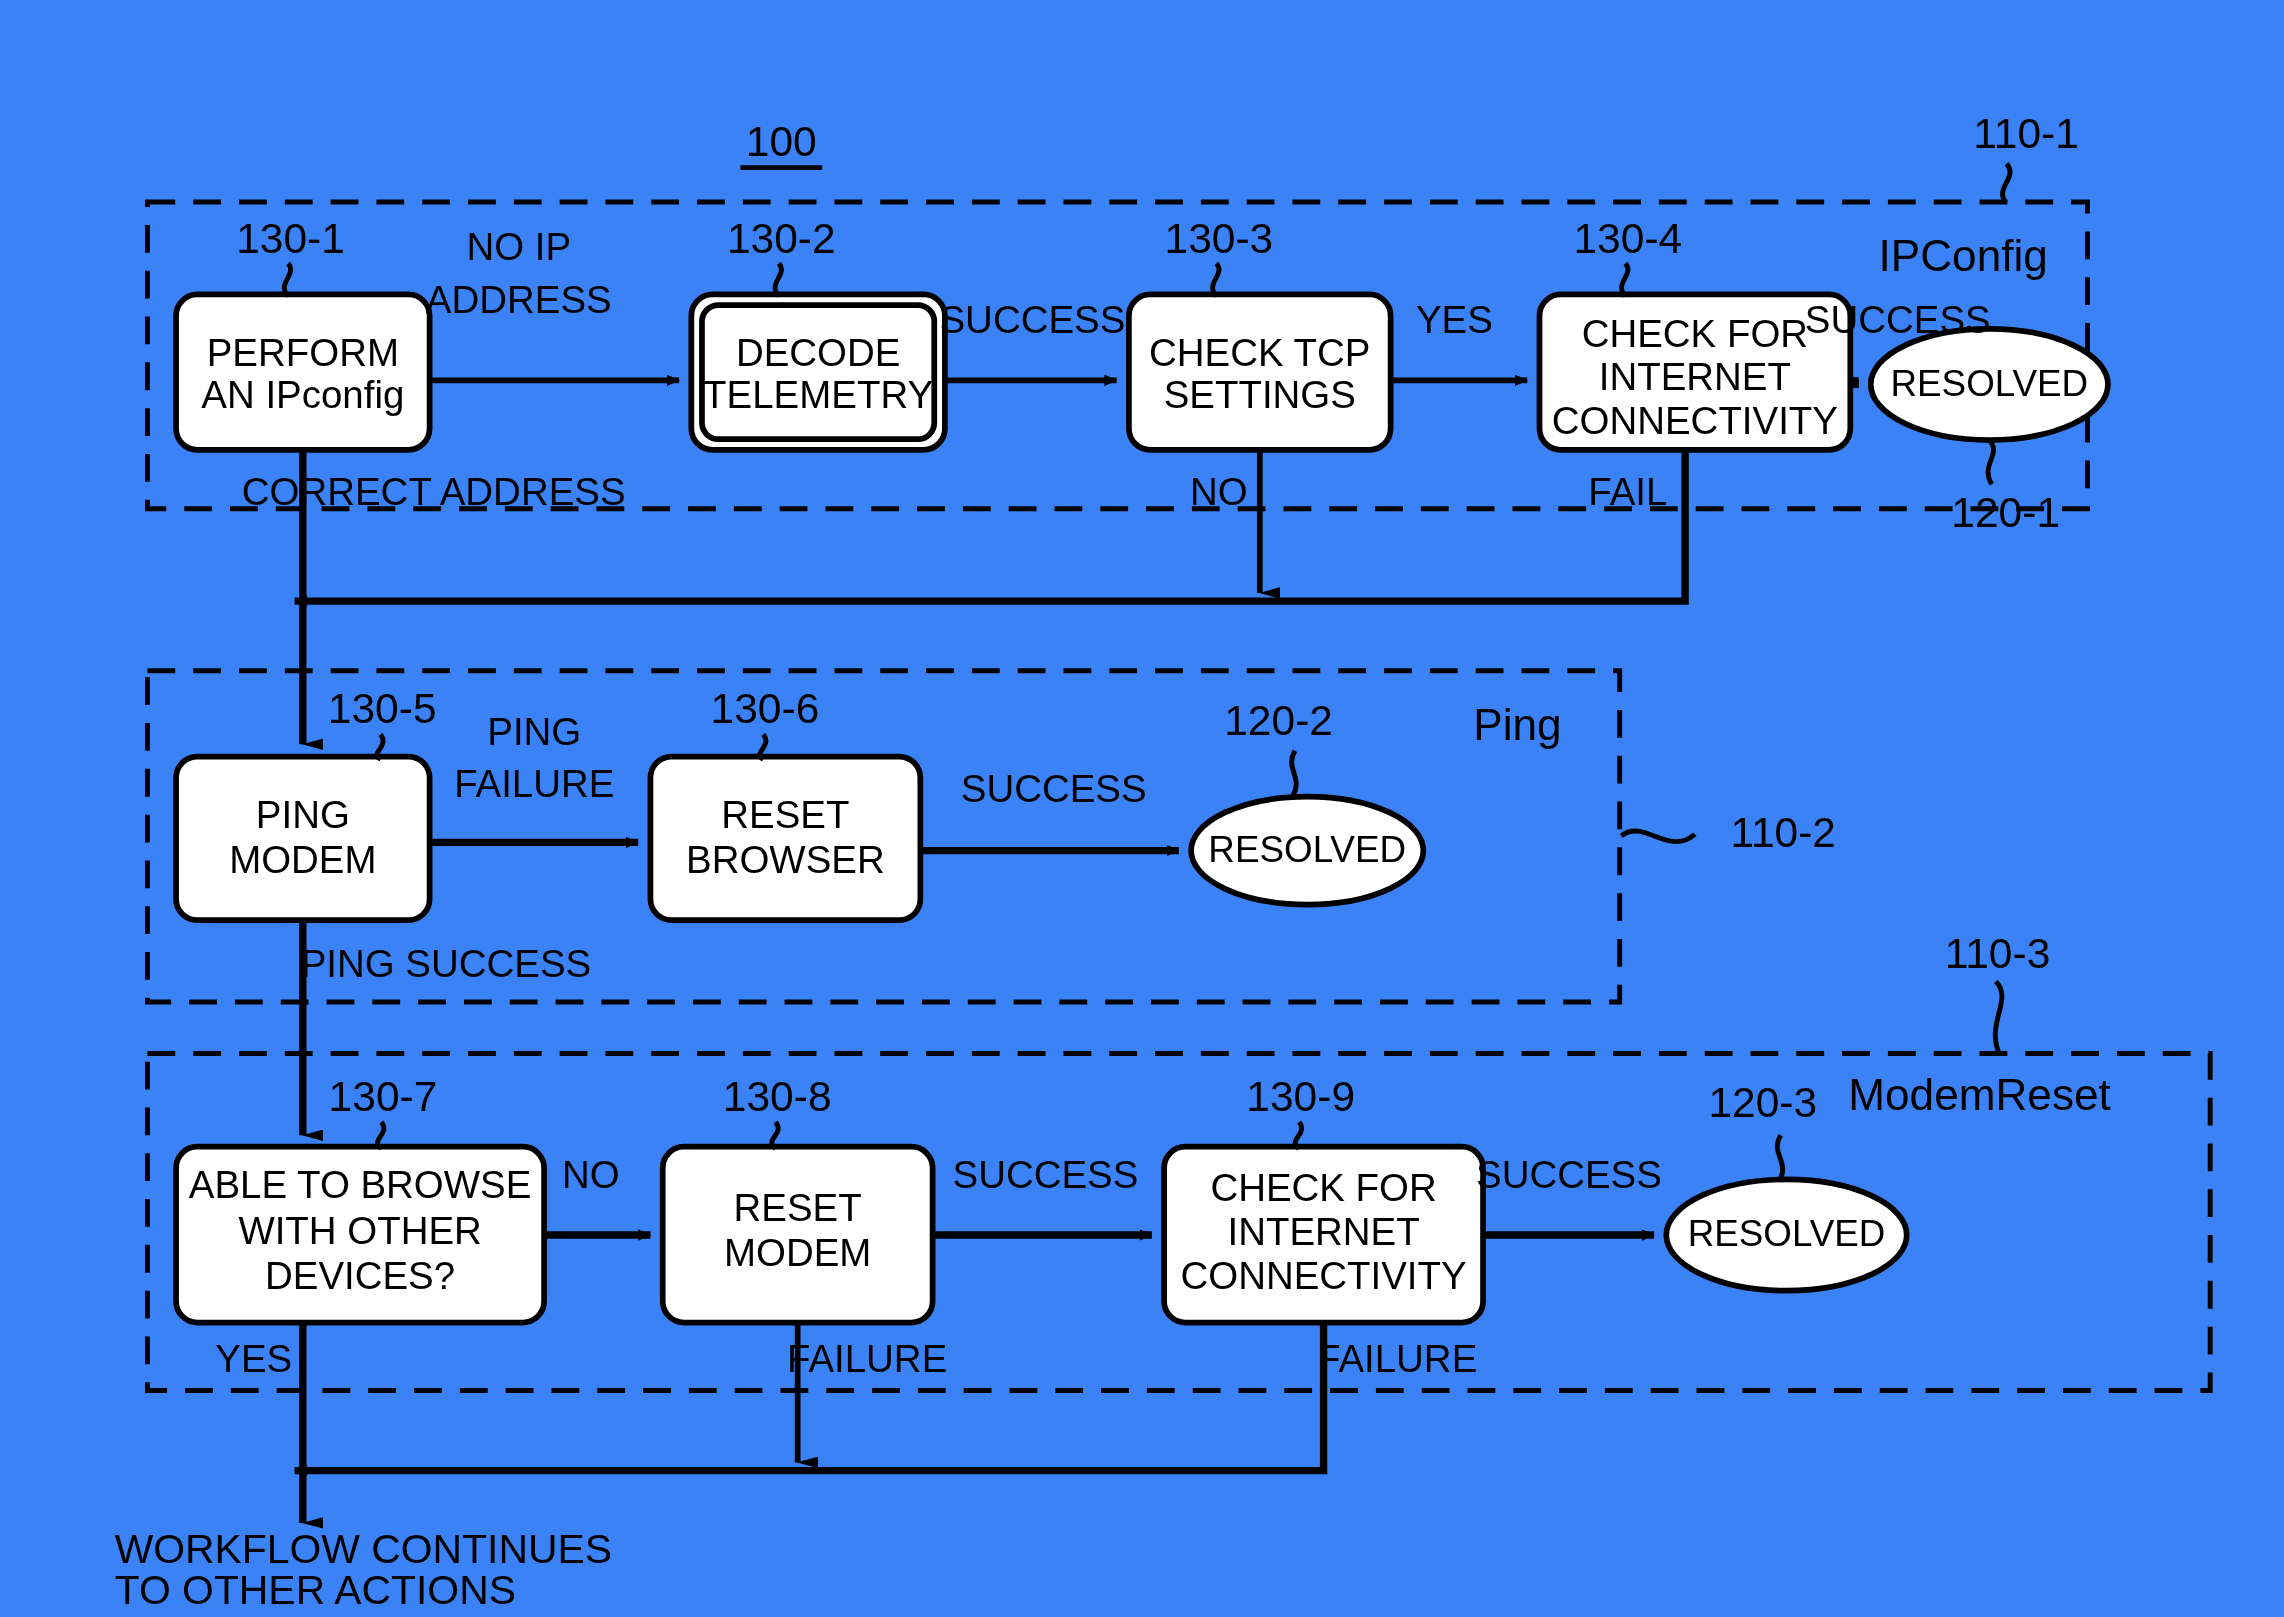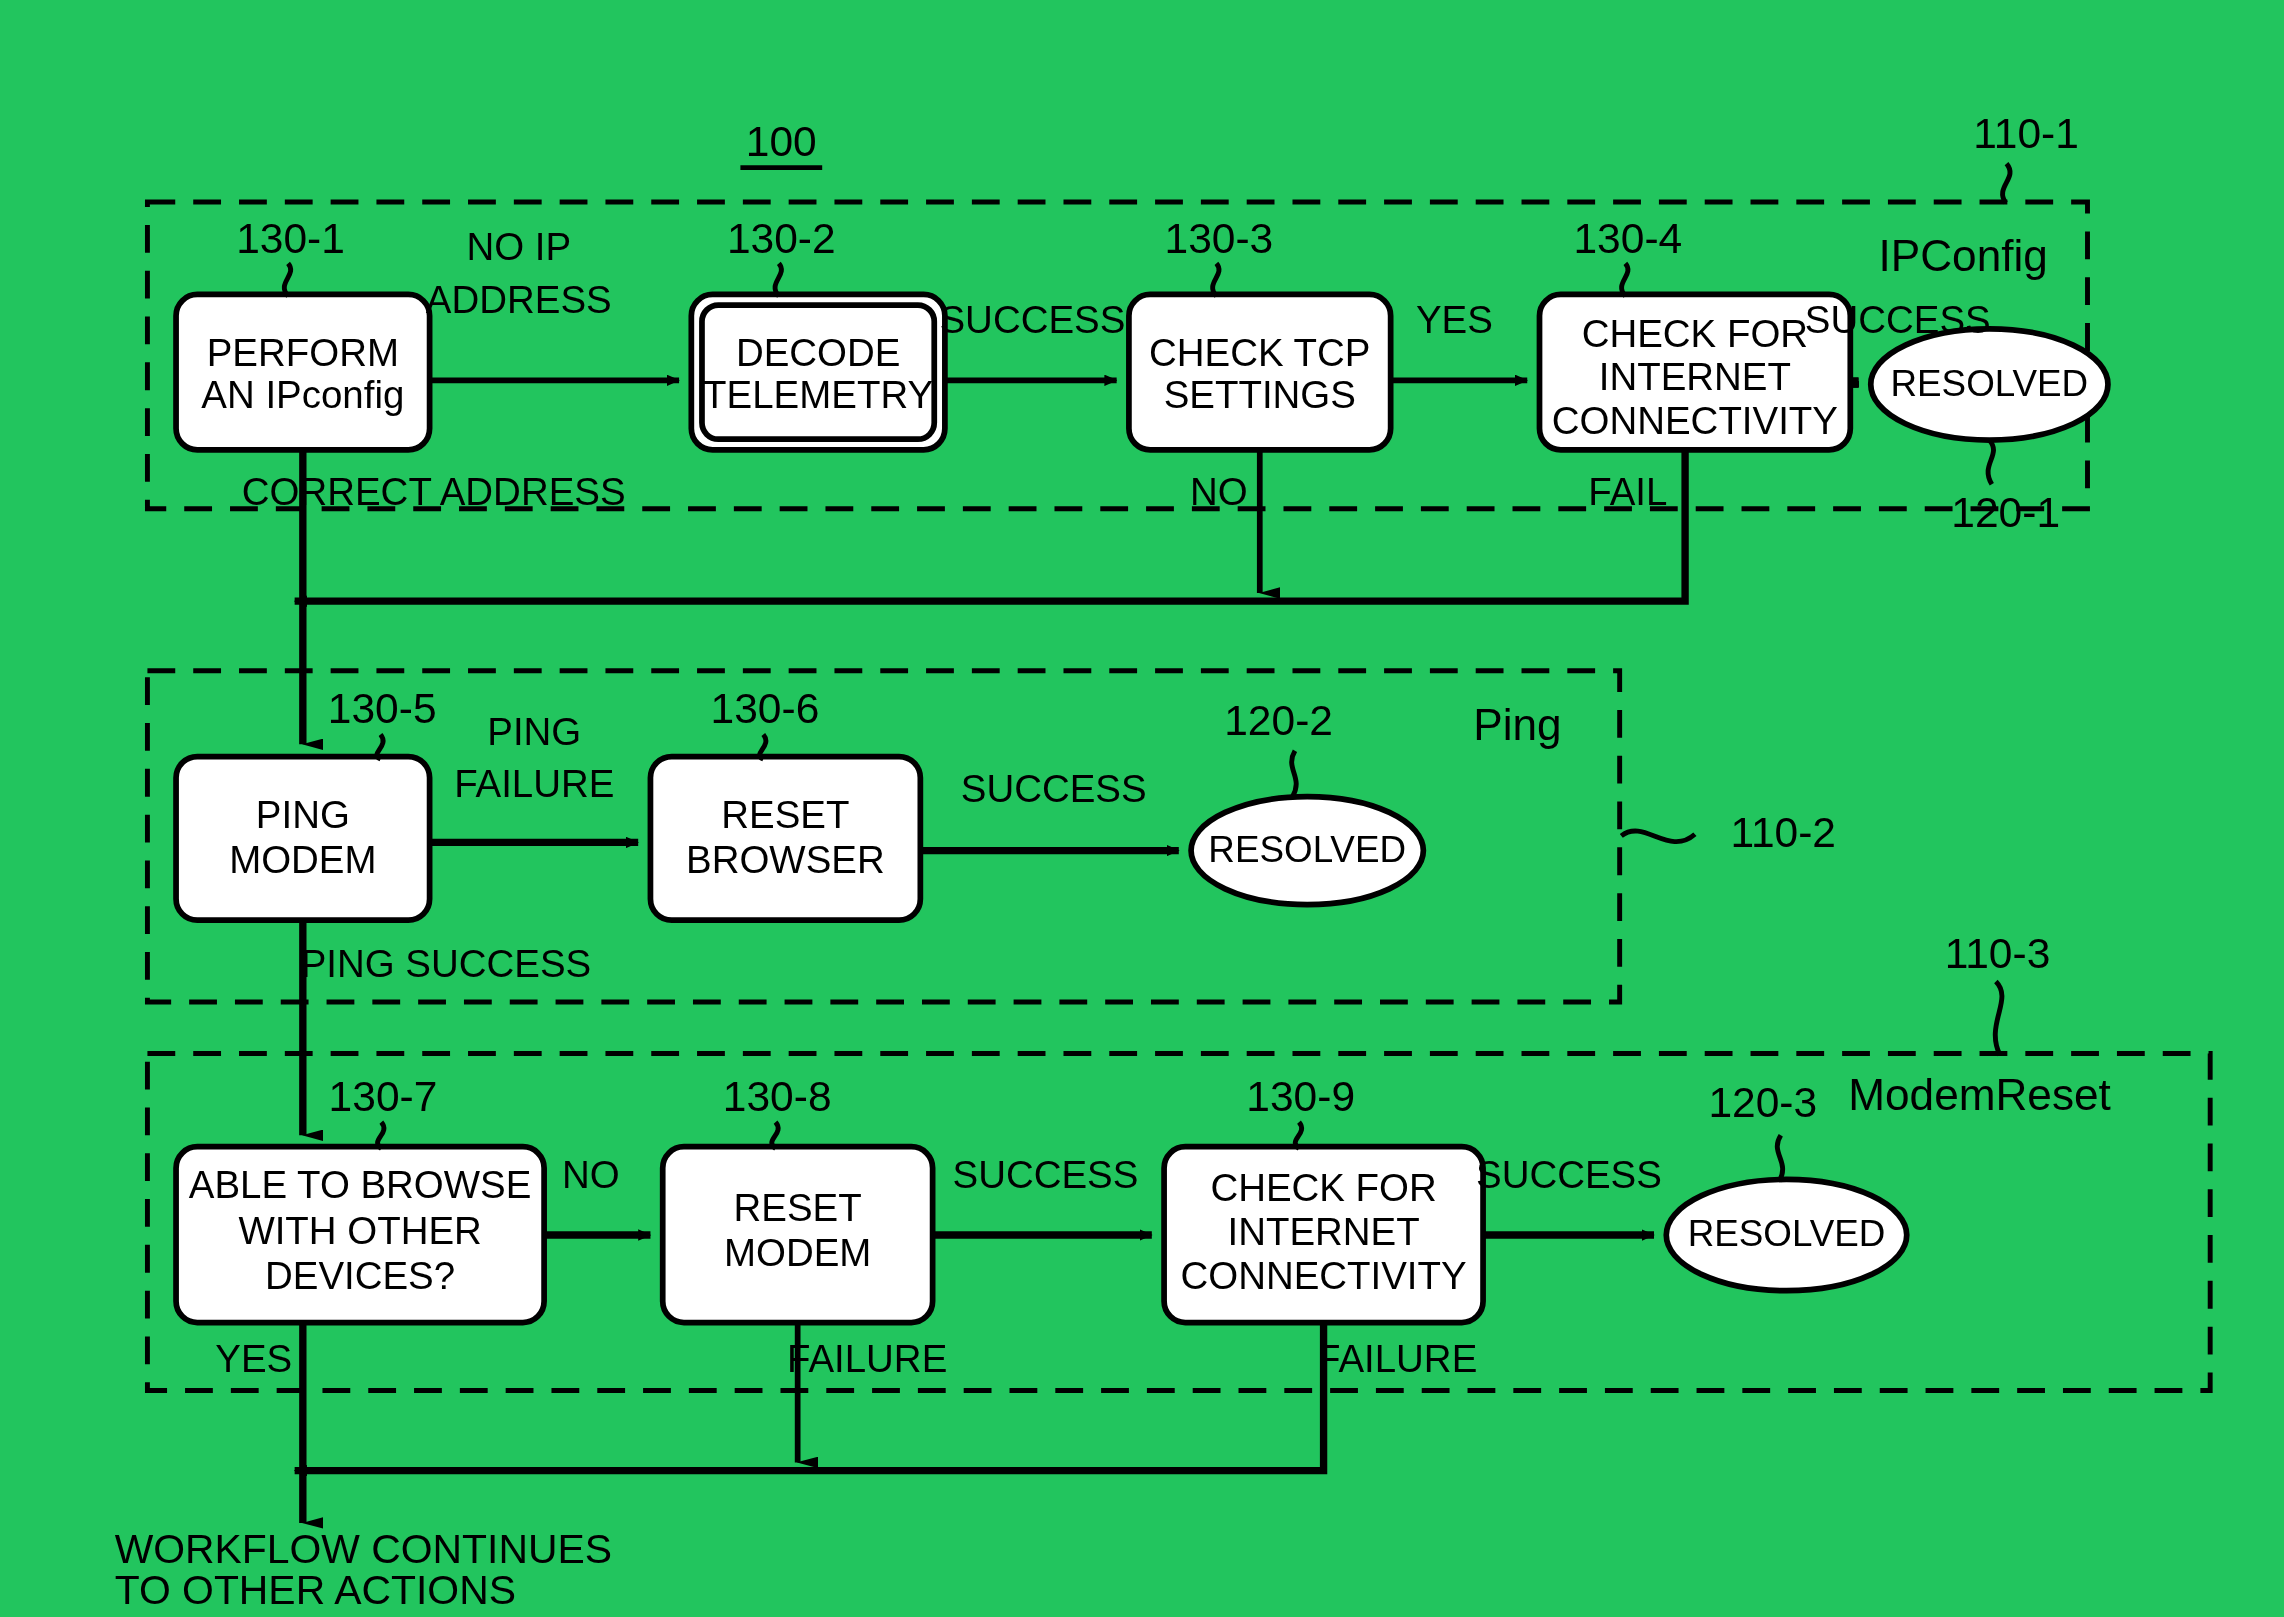--- a/index.html
+++ b/index.html
@@ -1,18 +1,18 @@
 <!DOCTYPE html>
 <html style="font-size:13px"><head>
 <meta charset="utf-8">
 <title>Workflow Diagram 100</title>
 <style>
   html,body{margin:0;padding:0;background:#ffffff;}
   body{font-family:"Liberation Sans", sans-serif;}
-  #stage{position:relative;width:2284px;height:1617px;background:#22c55e;overflow:hidden;}
+  #stage{position:relative;width:2284px;height:1617px;background:#3b82f6;overflow:hidden;}
   #stage svg{position:absolute;left:0;top:0;width:2284px;height:1617px;}
   .tx{font-family:"Liberation Sans", sans-serif;fill:#000;}
   text{dominant-baseline:middle;}
 </style>
 </head>
 <body>
 
 <div id="stage">
 <svg viewBox="0 0 2792 1977" xmlns="http://www.w3.org/2000/svg">
   <defs>

